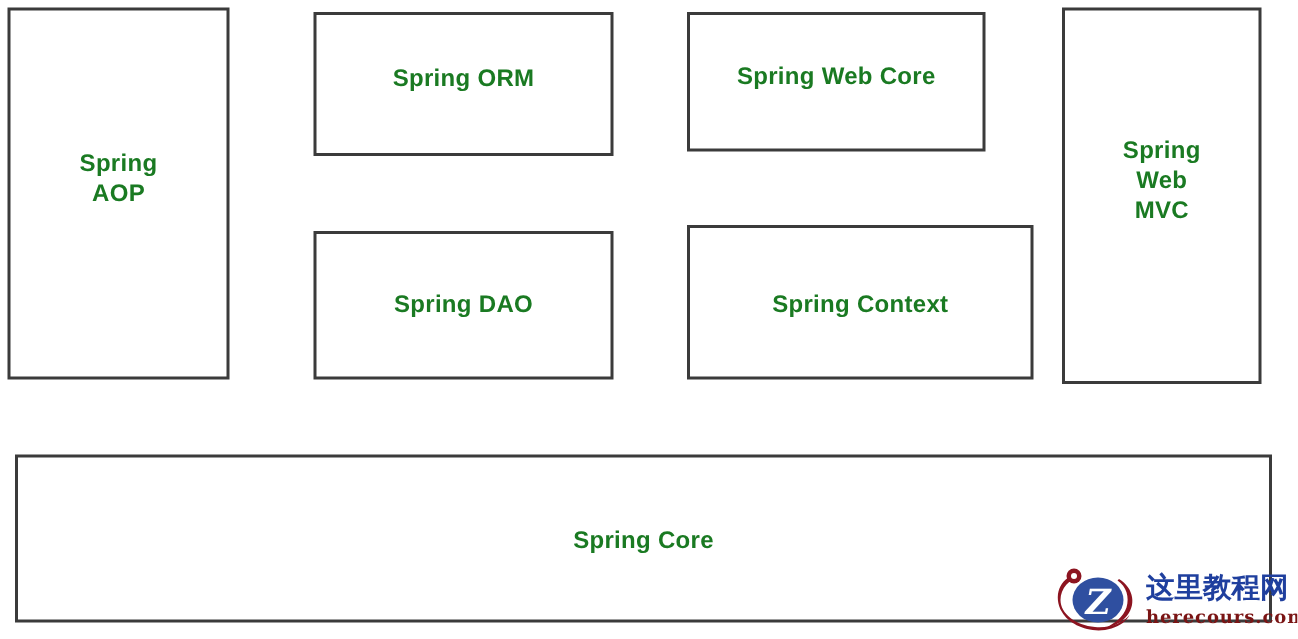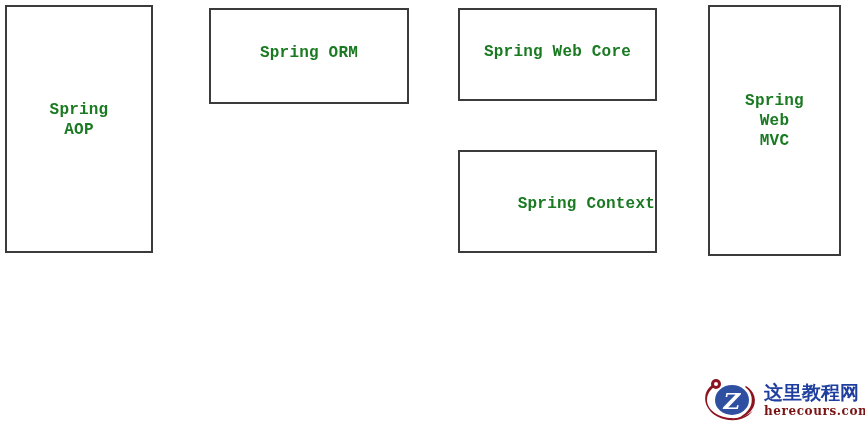--- a/index.html
+++ b/index.html
@@ -23,35 +23,35 @@
     box-sizing: border-box;
     background: #ffffff;
     border: 2px solid #3b3b3b;
     display: flex;
     align-items: center;
     justify-content: center;
     text-align: center;
   }
   .module-label {
     color: #1a7a22;
-    font-family: Liberation Mono, monospace;
+    font-family: Liberation Sans, sans-serif;
     font-weight: bold;
     font-size: 16px;
     line-height: 20px;
     letter-spacing: 0.2px;
     white-space: pre-line;
     user-select: none;
   }
 
   
   #box-aop      { left: 5px;   top: 5px;   width: 148px; height: 248px; }
   #box-orm      { left: 209px; top: 8px;   width: 200px; height: 96px;  }
   #box-dao      { left: 209px; top: 154px; width: 200px; height: 99px;  }
   #box-webflow  { left: 458px; top: 8px;   width: 199px; height: 93px;  }
-  #box-context  { left: 458px; top: 150px; width: 199px; height: 103px; justify-content: flex-end; }
+  #box-context  { left: 458px; top: 150px; width: 231px; height: 103px; }
   #box-webmvc   { left: 708px; top: 5px;   width: 133px; height: 251px; }
   #box-core     { left: 10px;  top: 303px; width: 838px; height: 112px; }
 
   
   #box-aop .module-label   { margin-top: -18px; }
   #box-orm .module-label   { margin-top: -6px;  }
   #box-dao .module-label   { margin-top: 1px;   }
   #box-webflow .module-label { margin-top: -6px; }
   #box-context .module-label { margin-top: 5px; }
   #box-webmvc .module-label  { margin-top: -19px; }
@@ -113,35 +113,41 @@
 
   <div class="module-box" id="box-aop">
     <span class="module-label">Spring
 AOP</span>
   </div>
 
   <div class="module-box" id="box-orm">
     <span class="module-label">Spring ORM</span>
   </div>
 
+  <div class="module-box" id="box-dao">
+    <span class="module-label">Spring DAO</span>
+  </div>
 
   <div class="module-box" id="box-webflow">
     <span class="module-label">Spring Web Core</span>
   </div>
 
   <div class="module-box" id="box-context">
     <span class="module-label">Spring Context</span>
   </div>
 
   <div class="module-box" id="box-webmvc">
     <span class="module-label">Spring
 Web
 MVC</span>
   </div>
 
+  <div class="module-box" id="box-core">
+    <span class="module-label">Spring Core</span>
+  </div>
 
   <div id="watermark">
     <div id="wm-mark">
       <svg id="wm-swoosh" viewBox="0 0 62 48" xmlns="http://www.w3.org/2000/svg" aria-hidden="true">
         <path d="M18 7 C 6 9, 2 22, 8 32 C 13 41, 28 47, 41 43 C 47 41, 51 38, 53 34
                  C 49 39, 40 43, 30 42 C 17 41, 7 33, 7 24 C 7 16, 13 10, 20 9 Z" fill="#8c1420"></path>
         <circle cx="16" cy="8" r="5" fill="#8c1420"></circle>
         <circle cx="16" cy="8" r="2" fill="#ffffff"></circle>
         <ellipse cx="32" cy="24" rx="17" ry="15" fill="#2f4fa0"></ellipse>
         <text x="32" y="33" text-anchor="middle" font-family="DejaVu Serif, serif" font-size="23" font-weight="bold" font-style="italic" fill="#ffffff">Z</text>

